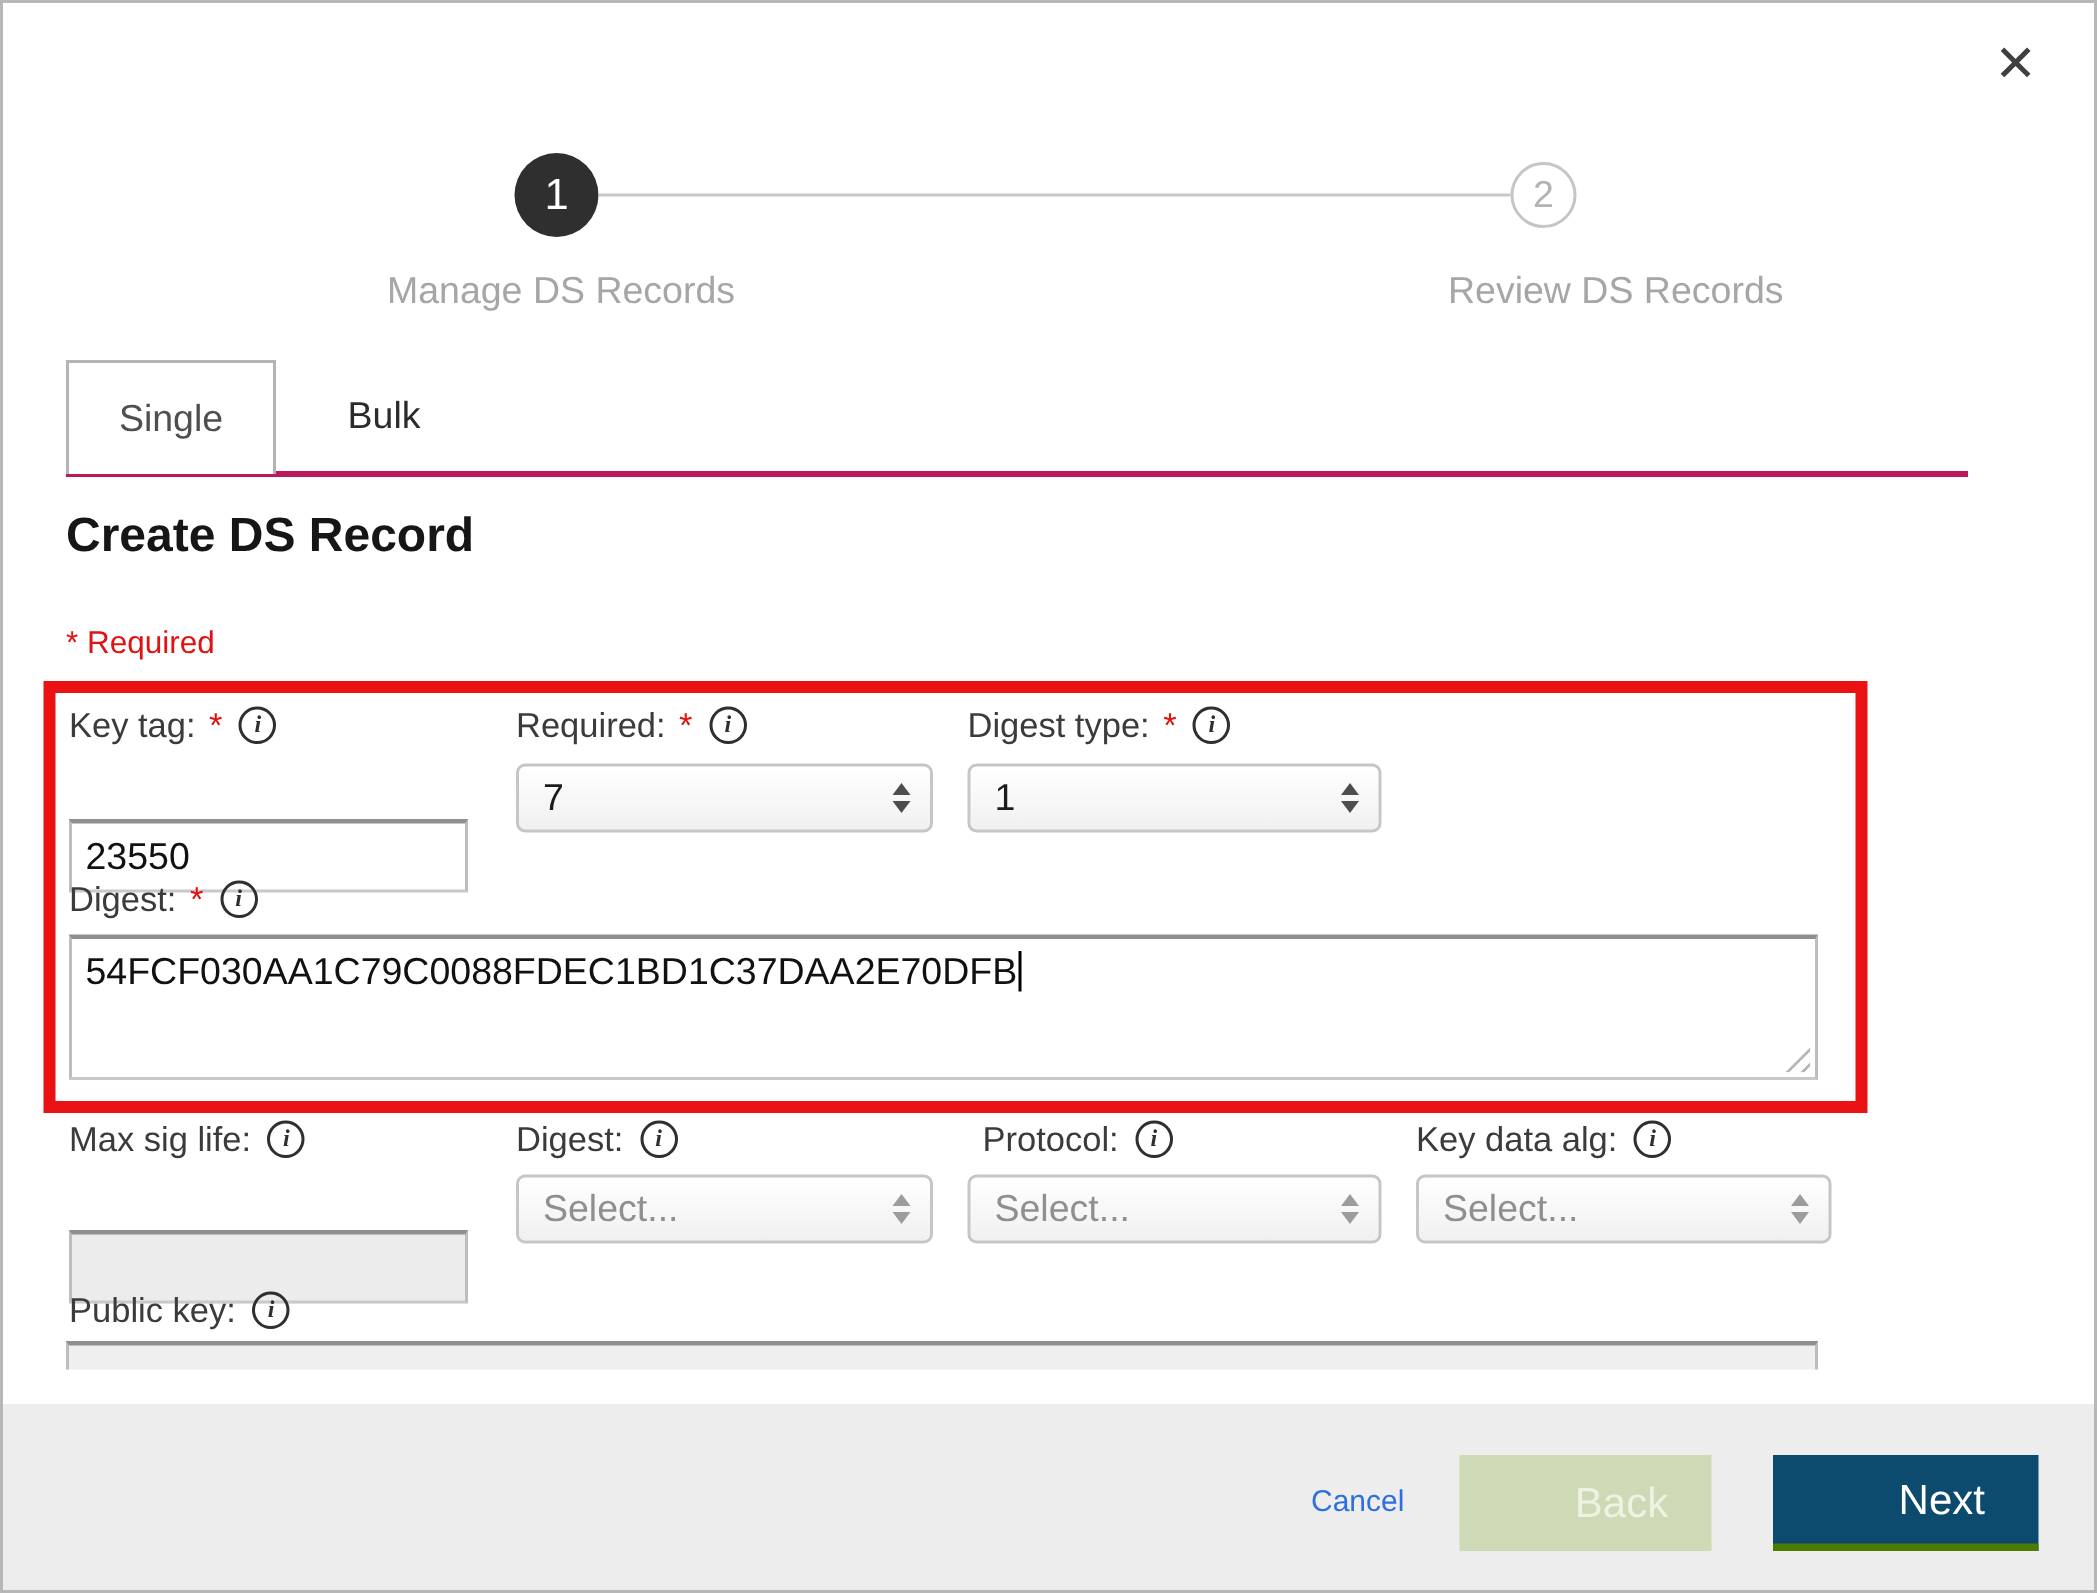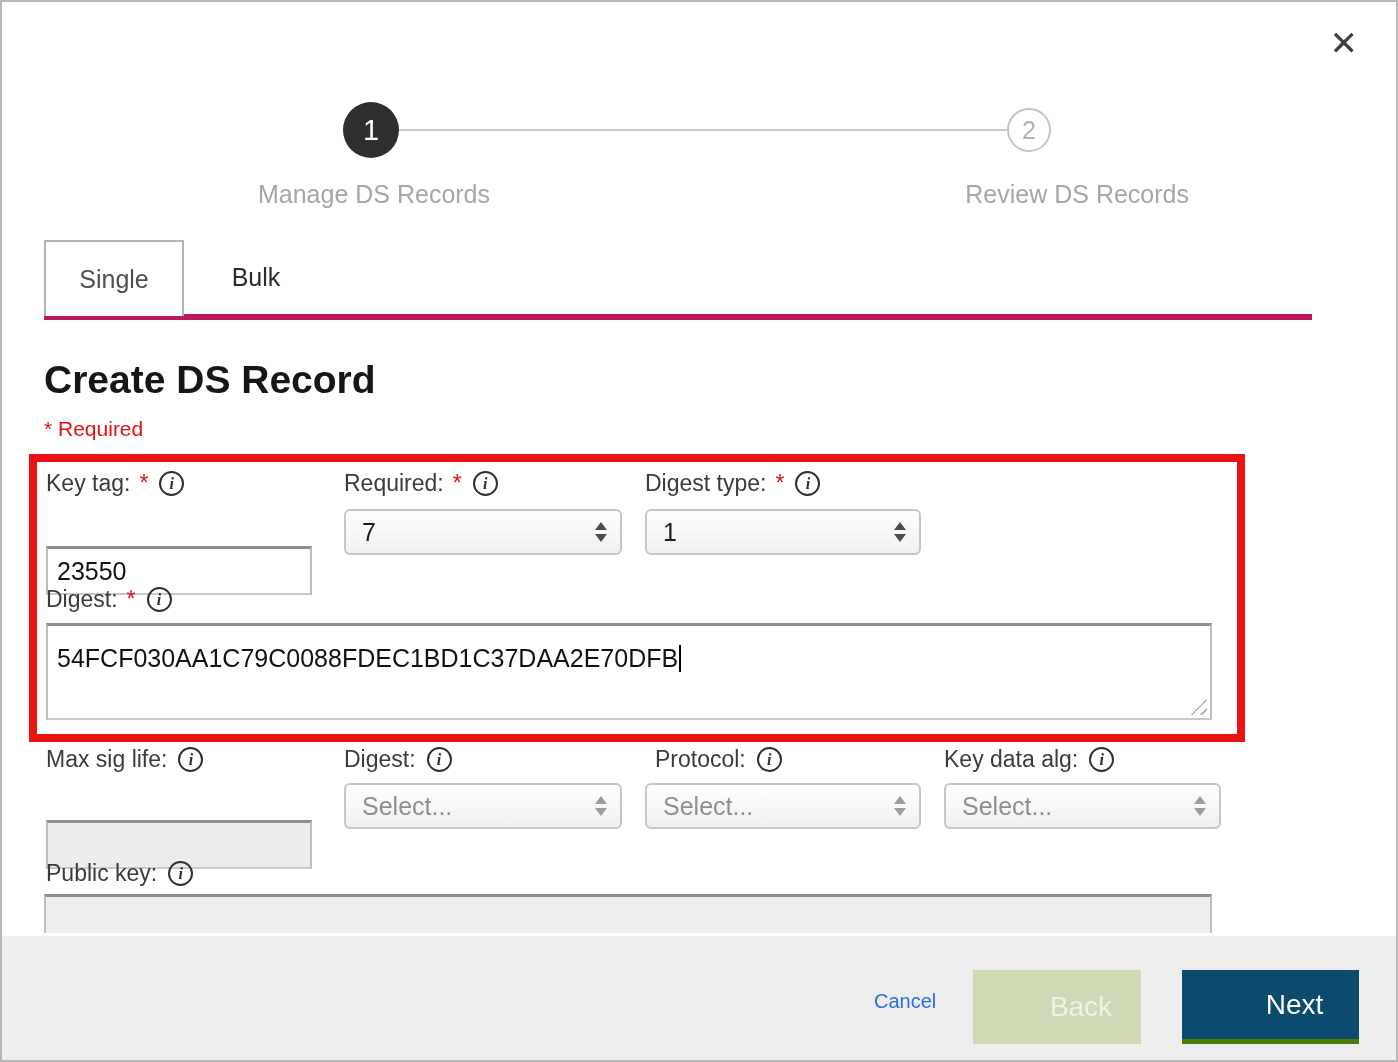--- a/index.html
+++ b/index.html
@@ -38,37 +38,37 @@
   }
   .step-label{
     position:absolute;top:178px;width:320px;text-align:center;
     color:#a6a6a6;font-size:25px;
   }
   .step-label.one{left:212px;}
   .step-label.two{left:867px;text-align:right;}
   
   .tab-strip{
     position:absolute;left:42px;top:238px;width:1268px;height:74px;
-    border-bottom:6px solid #be185d;box-sizing:content-box;
+    border-bottom:4px solid #be185d;box-sizing:content-box;
   }
   .tab{
     position:absolute;top:0;height:74px;width:140px;
     display:flex;align-items:center;justify-content:center;
     font-size:25px;cursor:pointer;box-sizing:border-box;
   }
   .tab.active{
     left:0;background:#fff;
     border:2px solid #b4b4b4;border-bottom:none;
     height:76px;z-index:2;color:#4f4f4f;
   }
   .tab.inactive{left:142px;color:#2b2b2b;}
   
   .page-title{
-    position:absolute;left:42px;top:356px;
-    font-size:39px;font-weight:700;color:#161616;
+    position:absolute;left:42px;top:336px;
+    font-size:32px;font-weight:700;color:#161616;
   }
   .required-note{
     position:absolute;left:42px;top:415px;
     font-size:21px;color:#e01212;
   }
   
   .annotation-box{
     position:absolute;left:27px;top:452px;width:1216px;height:288px;
     box-sizing:border-box;border:8px solid #ea1212;
     pointer-events:none;z-index:5;
@@ -96,21 +96,21 @@
     border-bottom:2px solid #c9c9c9;
     font-size:25px;color:#111;display:flex;align-items:center;
     padding:0 9px;overflow:hidden;margin-top:37px;
   }
   .text-input.disabled{background:#ececec;}
   .textarea-box{
     position:absolute;box-sizing:border-box;background:#fff;
     border-top:3px solid #8f8f8f;
     border-left:2px solid #bdbdbd;border-right:2px solid #bdbdbd;
     border-bottom:2px solid #c9c9c9;
-    font-size:25px;color:#111;padding:18px 9px;overflow:hidden;
+    font-size:25px;color:#111;padding:8px 9px;overflow:hidden;
   }
   .textarea-box.sliver{
     background:#efefef;border-bottom:none;height:15px;
   }
   .caret{
     display:inline-block;width:2px;height:27px;background:#000;
     vertical-align:-5px;margin-left:1px;
   }
   .resize-grip{
     position:absolute;right:3px;bottom:3px;width:17px;height:17px;
@@ -136,21 +136,21 @@
   
   .footer{
     position:absolute;left:0;bottom:0;width:100%;height:124px;
     background:#ededed;
   }
   .cancel-link{
     position:absolute;left:872px;top:988px;
     font-size:20px;color:#2e6fe0;cursor:pointer;
   }
   .btn{
-    position:absolute;top:968px;height:74px;box-sizing:border-box;
+    position:absolute;top:968px;height:64px;box-sizing:border-box;
     display:flex;align-items:center;justify-content:center;
     font-size:28px;cursor:pointer;padding-left:48px;
   }
   .btn-back{left:971px;width:168px;background:#ced9b6;color:#eef2e3;}
   .btn-next{left:1180px;width:177px;background:#0c4a6e;border-bottom:5px solid #4b7c04;color:#ffffff;}
 </style>
 </head>
 <body>
 
 <div class="modal">

